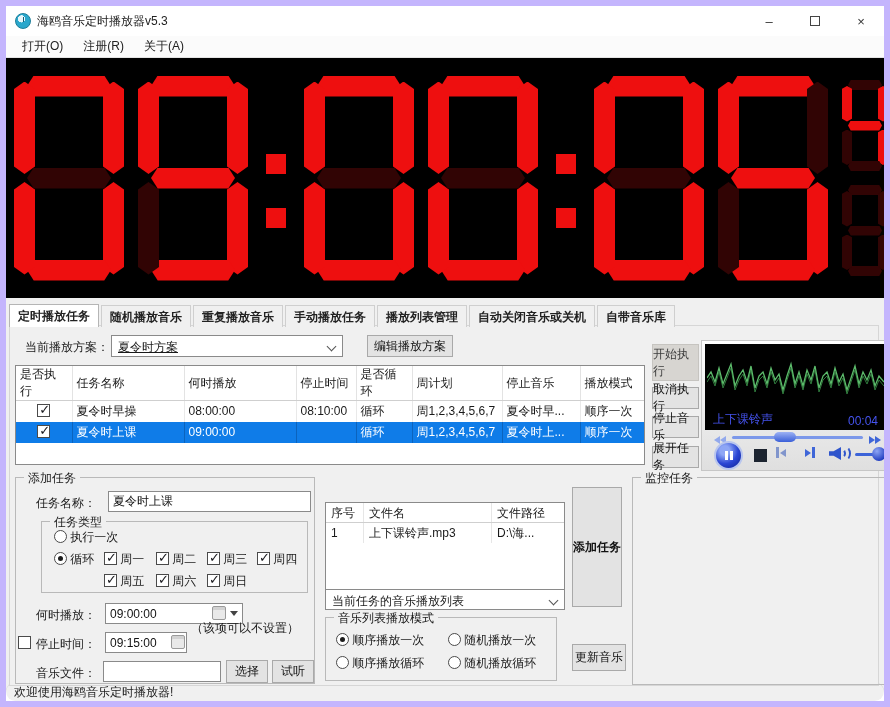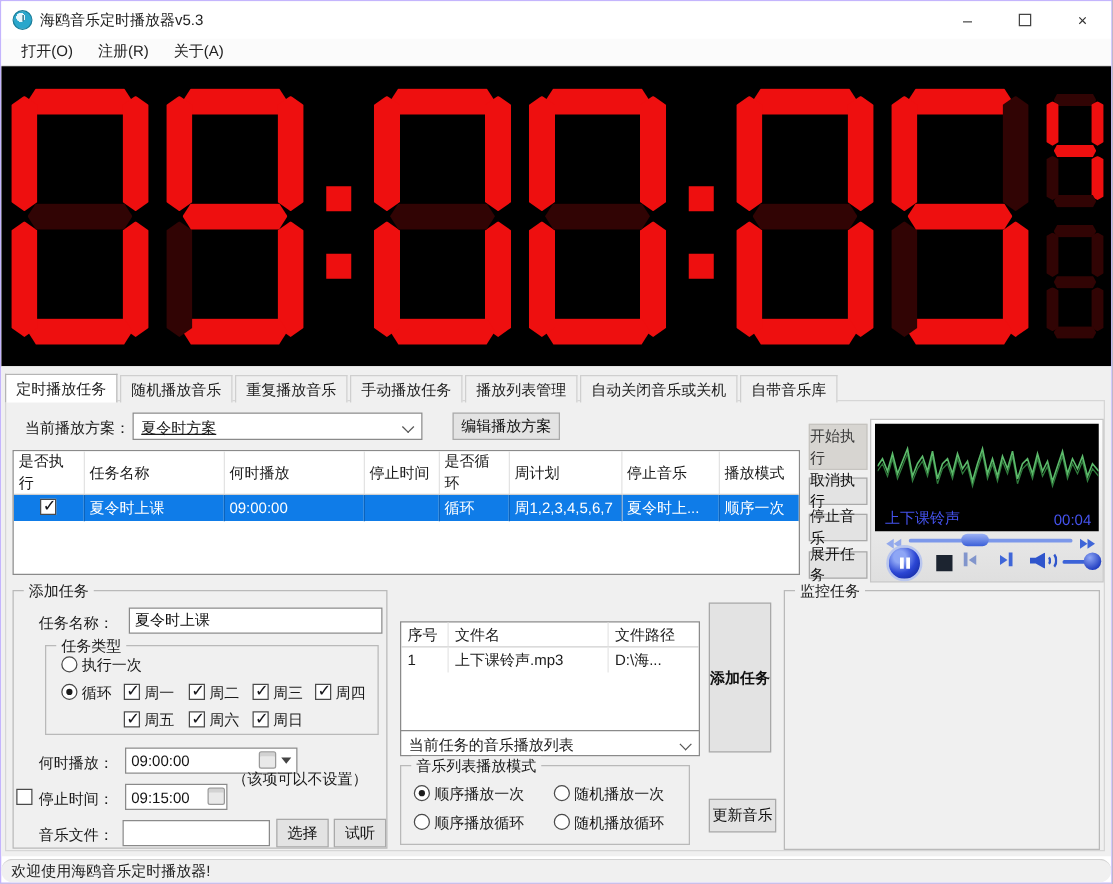--- a/index.html
+++ b/index.html
@@ -1,19 +1,19 @@
 <!DOCTYPE html>
 <html><head>
 <meta charset="utf-8">
 <style>
   * { box-sizing: border-box; margin: 0; padding: 0; }
   html,body { background:#8a8a8a; }
   body { font-family:"Liberation Sans","DejaVu Sans",sans-serif; font-size:12px; color:#1a1a1a; }
 
-  #window { position:relative; width:890px; height:707px; background:#fff; border:1px solid #c4b5fd; overflow:hidden; }
+  #window { position:relative; width:890px; height:707px; background:#fff; border:6px solid #c4b5fd; overflow:hidden; }
 
   
   .titlebar { position:absolute; top:0; left:0; right:0; height:30px; background:#fff; display:flex; align-items:center; }
   .app-icon { width:16px; height:16px; margin:0 6px 0 9px; border-radius:50%;
     background:radial-gradient(circle at 40% 35%, #e8f6fb 0 28%, #2aa7cc 30% 100%); border:1px solid #1b7e9a; position:relative; }
   .app-icon::after{ content:""; position:absolute; left:7px; top:3px; width:1px; height:5px; background:#155f75; }
   .title-text { font-size:12px; color:#222; }
   .win-controls { margin-left:auto; display:flex; height:30px; }
   .win-btn { width:46px; height:30px; display:flex; align-items:center; justify-content:center; font-size:13px; color:#333; }
   .glyph-max { width:10px; height:10px; border:1px solid #444; display:inline-block; }
@@ -36,21 +36,21 @@
   .seg-f{ left:0; top:6px; } .seg-b{ right:0; top:6px; }
   .seg-e{ left:0; bottom:6px; } .seg-c{ right:0; bottom:6px; }
   .colon { position:relative; width:28px; height:205px; flex:0 0 auto; }
   .colon .dot { position:absolute; left:4px; width:20px; height:20px; background:var(--on,#ee0f0f); }
   .colon .dot:first-child{ top:78px; } .colon .dot:last-child{ top:132px; }
   .small-stack { display:flex; flex-direction:column; gap:14px; flex:0 0 auto; }
 
   
   .main { position:absolute; top:292px; left:0; right:0; height:392px; background:#f0f0f0; }
   .tab-strip { position:absolute; top:7px; left:3px; display:flex; z-index:2; }
-  .tab { padding:3px 8px 4px; margin-right:2px; border:1px solid #cfcfcf; border-bottom:none; background:#f0f0f0; color:#222; height:22px; }
+  .tab { padding:3px 8px 4px; margin-right:2px; border:1px solid #cfcfcf; border-bottom:none; background:#f0f0f0; color:#222; height:22px;font-weight:bold; }
   .tab.active { background:#fff; border-color:#b5b5b5; height:23px; margin-top:-1px; }
   .tab-panel { position:absolute; top:27px; left:3px; right:5px; bottom:4px; background:#f0f0f0; border:1px solid #d6d6d6; z-index:1; }
 
   .lbl { position:absolute; white-space:nowrap; color:#1a1a1a; }
 
   .combo { position:absolute; background:#fff; border:1px solid #8a8a8a; padding:3px 20px 0 6px; white-space:nowrap; overflow:hidden; }
   .combo .chev { position:absolute; right:7px; top:7px; width:7px; height:7px; border-right:1.4px solid #555; border-bottom:1.4px solid #555; transform:rotate(45deg); }
 
   .btn { position:absolute; background:#e3e3e3; border:1px solid #a9a9a9; display:flex; align-items:center; justify-content:center; color:#111; }
   .btn.disabled { background:#d7d5d1; border-color:#c6c4c0; color:#3c3c3c; }
@@ -274,20 +274,30 @@
               <th>任务名称</th>
               <th>何时播放</th>
               <th>停止时间</th>
               <th>是否循环</th>
               <th>周计划</th>
               <th>停止音乐</th>
               <th>播放模式</th>
             </tr>
           </thead>
           <tbody>
+            <tr class="task-row">
+              <td class="c"><span class="cb checked"></span></td>
+              <td>夏令时早操</td>
+              <td>08:00:00</td>
+              <td>08:10:00</td>
+              <td>循环</td>
+              <td>周1,2,3,4,5,6,7</td>
+              <td>夏令时早...</td>
+              <td>顺序一次</td>
+            </tr>
             <tr class="task-row checked">
               <td class="c"><span class="cb checked"></span></td>
               <td>夏令时上课</td>
               <td>09:00:00</td>
               <td></td>
               <td>循环</td>
               <td>周1,2,3,4,5,6,7</td>
               <td>夏令时上...</td>
               <td>顺序一次</td>
             </tr>

